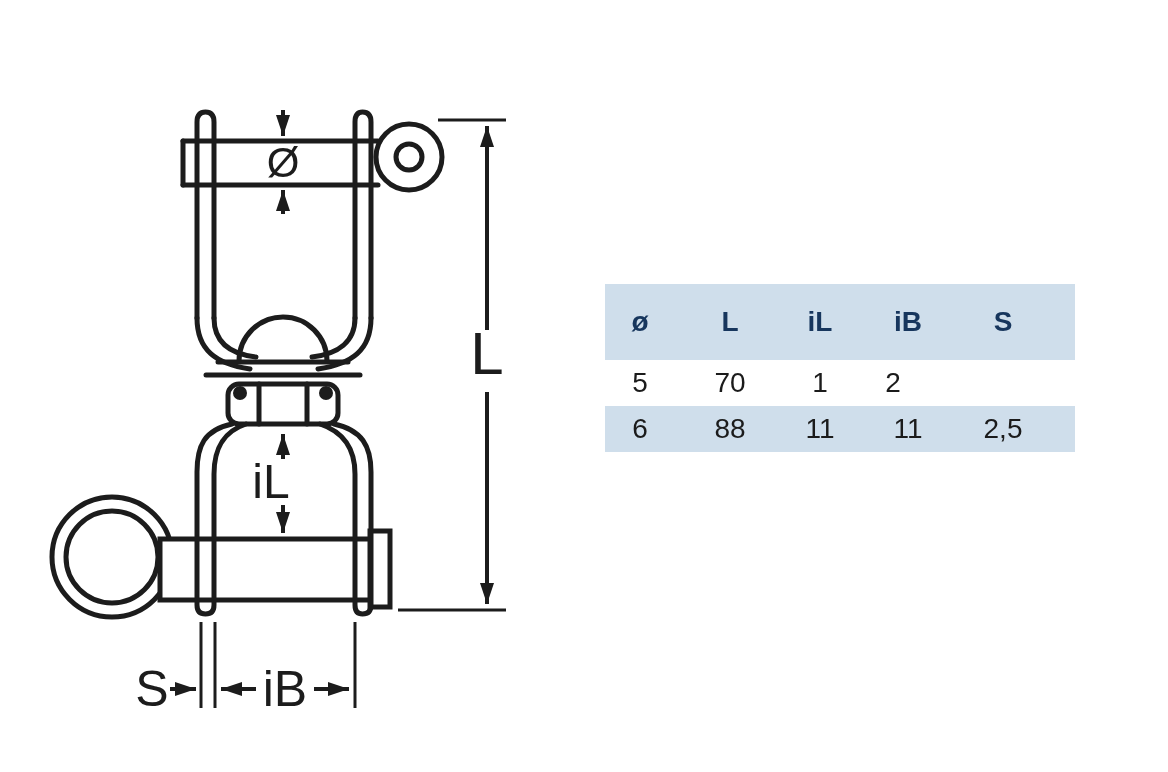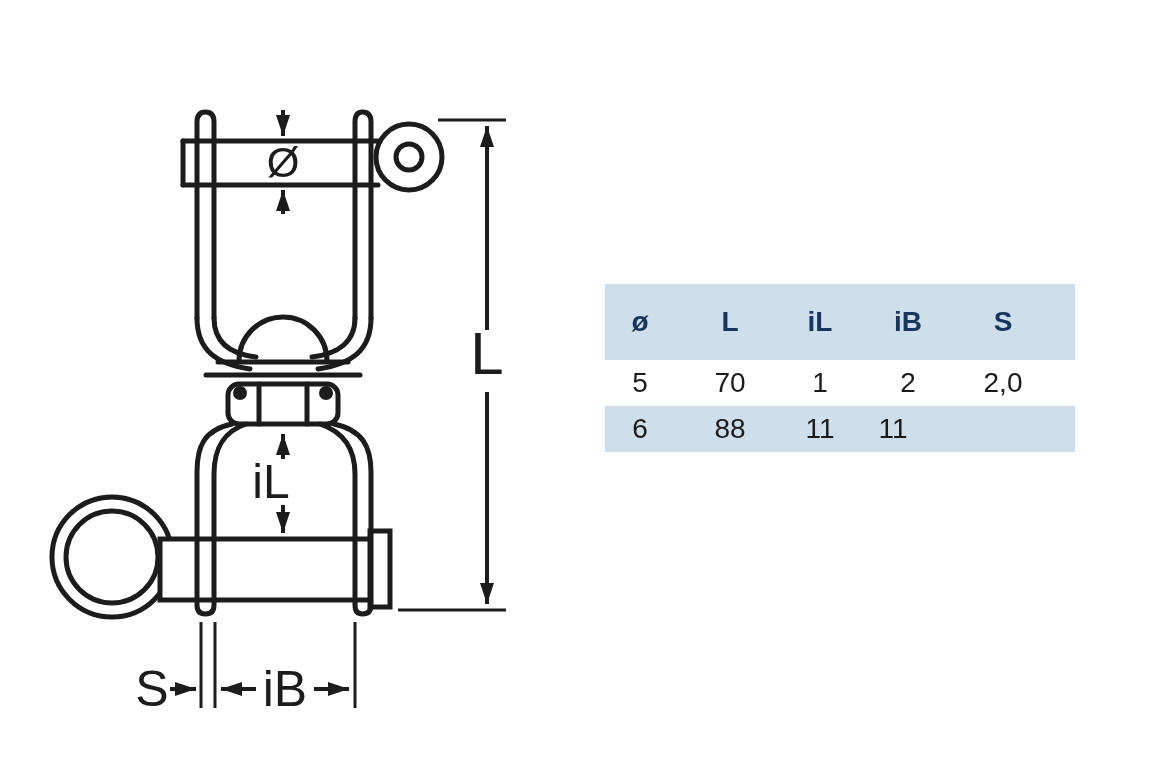--- a/index.html
+++ b/index.html
@@ -148,23 +148,23 @@
       <div class="spec-cell">L</div>
       <div class="spec-cell">iL</div>
       <div class="spec-cell">iB</div>
       <div class="spec-cell">S</div>
     </div>
     <div class="spec-row">
       <div class="spec-cell">5</div>
       <div class="spec-cell">70</div>
       <div class="spec-cell">1</div>
       <div class="spec-cell">2</div>
-      <div class="spec-cell">2,0</div>
     </div>
     <div class="spec-row alt">
       <div class="spec-cell">6</div>
       <div class="spec-cell">88</div>
       <div class="spec-cell">11</div>
       <div class="spec-cell">11</div>
+      <div class="spec-cell">2,5</div>
     </div>
   </div>
 
 </div>
 
 </body></html>

